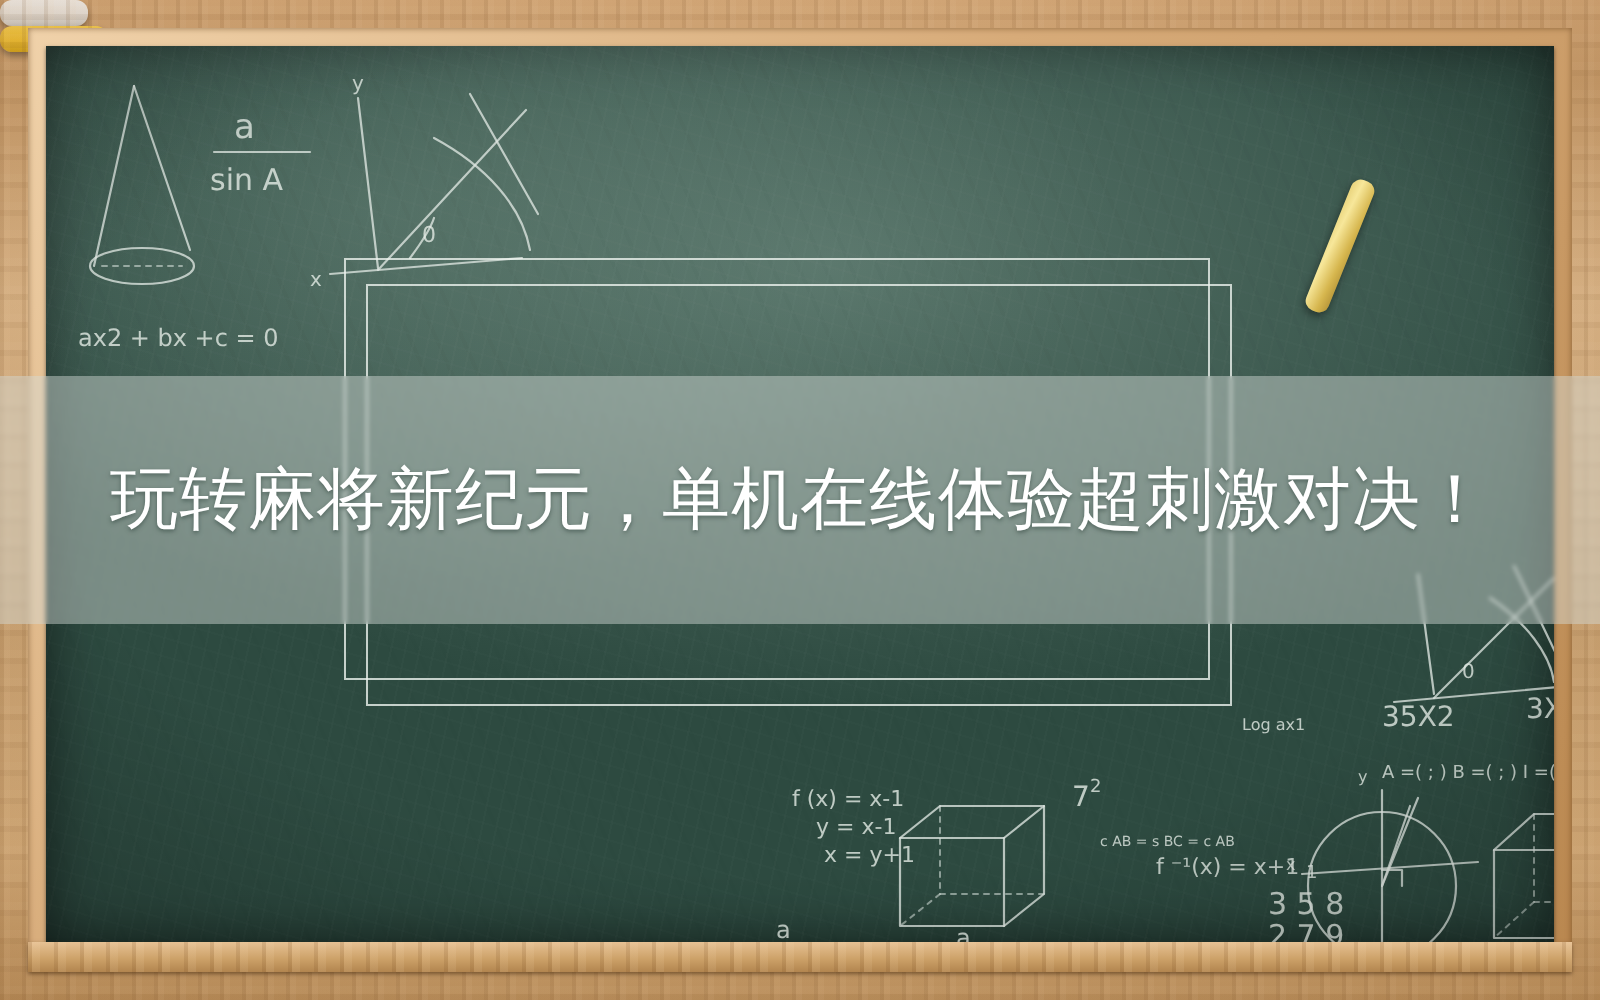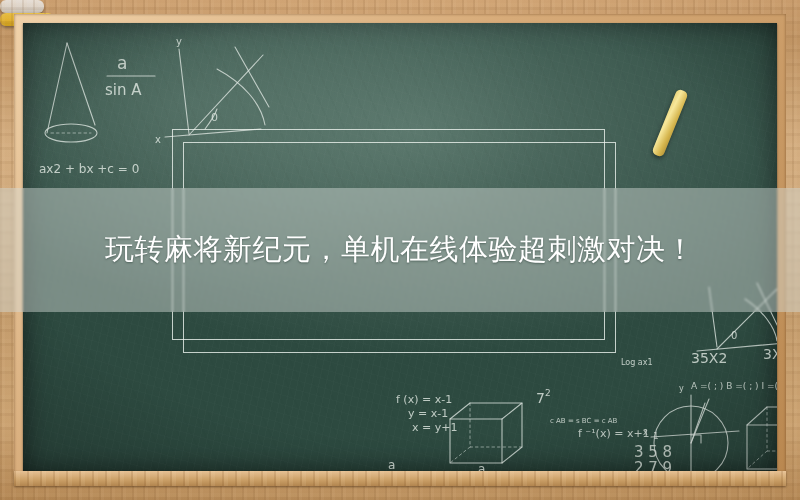--- a/index.html
+++ b/index.html
@@ -74,21 +74,21 @@
 
   
   .band{
     position:absolute;left:0;top:188px;width:800px;height:124px;
     background:rgba(213,221,216,.46);
     backdrop-filter:blur(1px);
   }
   .title{
     position:absolute;left:0;top:188px;width:800px;height:124px;
     display:flex;align-items:center;justify-content:center;
-    color:#ffffff;font-size:29px;letter-spacing:.5px;
+    color:#ffffff;font-size:34px;letter-spacing:.5px;
     font-family:"DejaVu Sans","Liberation Sans",sans-serif;
     text-shadow:0 1px 2px rgba(40,60,52,.55);
     white-space:nowrap;
   }
 
   
   .chalk-stick{position:absolute;border-radius:5px;}
   .chalk-gold-top{
     left:664px;top:88px;width:12px;height:70px;
     transform:rotate(22deg);

